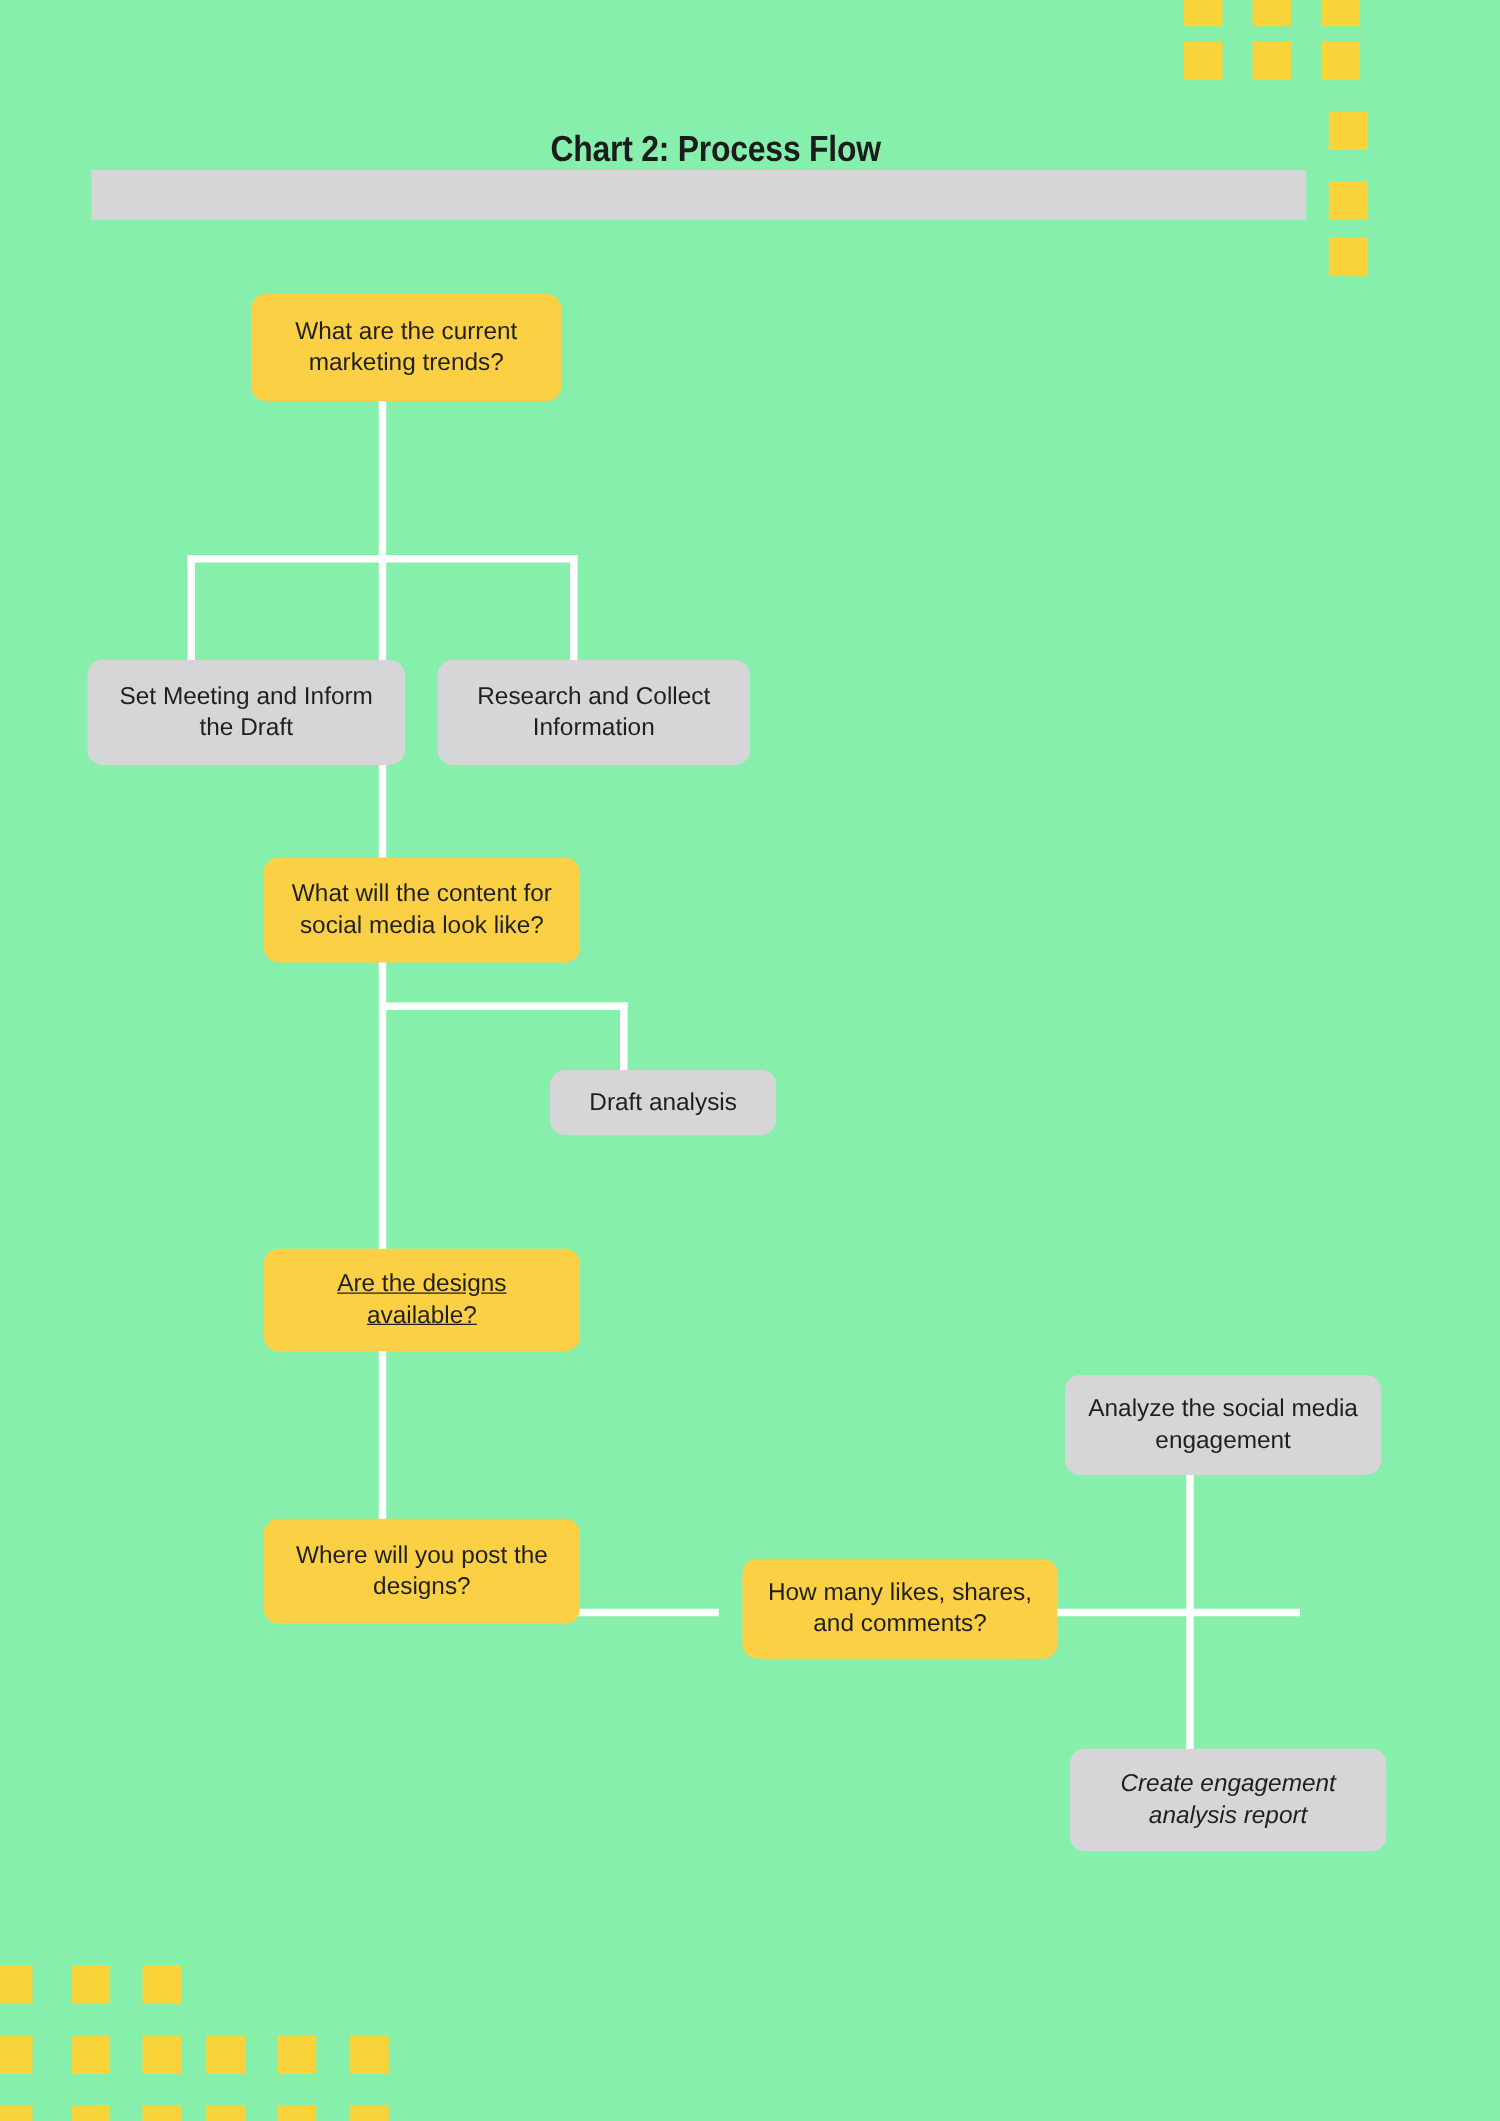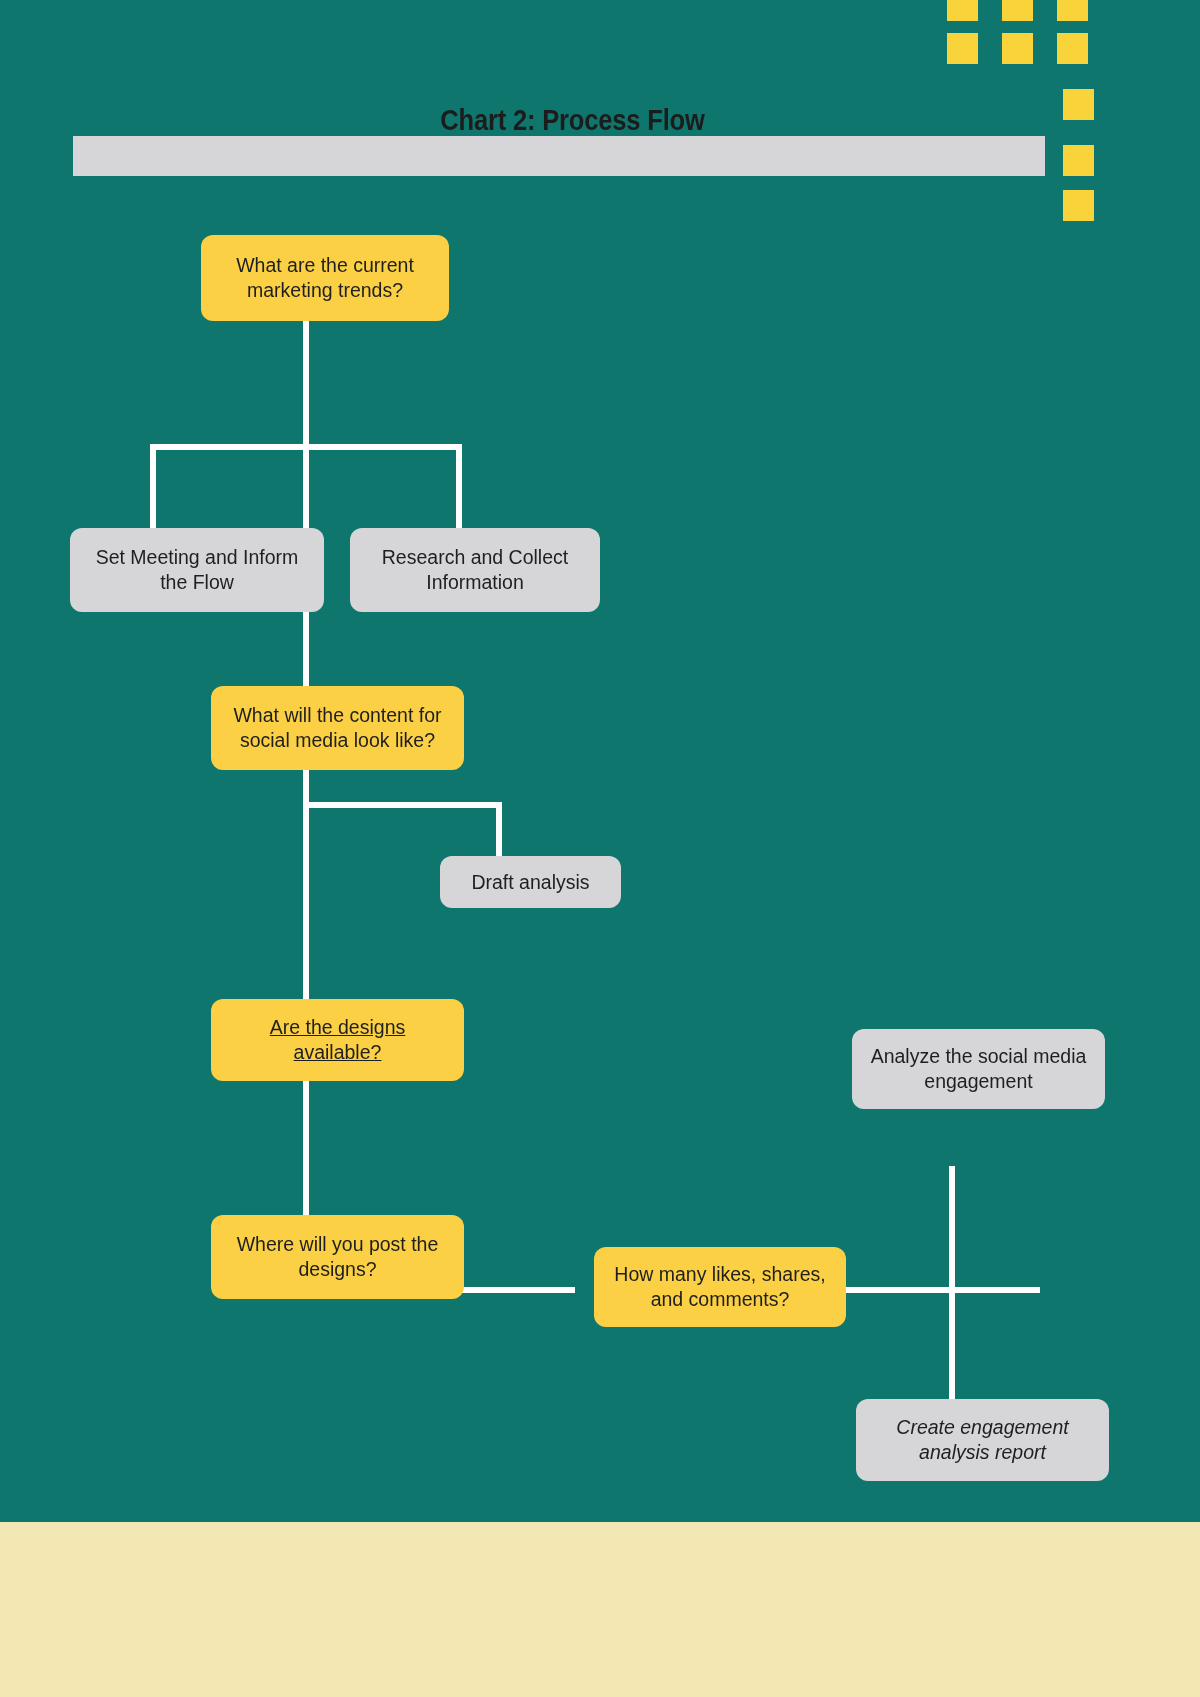--- a/index.html
+++ b/index.html
@@ -10,22 +10,22 @@
   body {
     width: 1200px;
     height: 1697px;
     background: #f3e7b3;
     font-family: "Liberation Sans", sans-serif;
     overflow: hidden;
   }
   #canvas {
     position: relative;
     width: 1200px;
-    height: 1522px;
-    background: #0f766e;
+    height: 1697px;
+    background: #86efac;
     overflow: hidden;
   }
 
   
   .deco-sq {
     position: absolute;
     width: 31px;
     height: 31px;
     background: #f8d33a;
   }
@@ -140,40 +140,40 @@
 
   <div class="conn" style="left:812px; top:1287px; width:228px; height:6px;"></div>
 
   <div class="conn" style="left:949px; top:1166px; width:6px; height:240px;"></div>
 
   <div class="node decision" style="left:174px; top:235px; width:248px; height:86px;">
     <span>What are the current marketing trends?</span>
   </div>
 
   <div class="node process" style="left:43px; top:528px; width:254px; height:84px;">
-    <span>Set Meeting and Inform the Flow</span>
+    <span>Set Meeting and Inform the Draft</span>
   </div>
 
   <div class="node process" style="left:323px; top:528px; width:250px; height:84px;">
     <span>Research and Collect Information</span>
   </div>
 
   <div class="node decision" style="left:184px; top:686px; width:253px; height:84px;">
     <span>What will the content for social media look like?</span>
   </div>
 
   <div class="node process" style="left:413px; top:856px; width:181px; height:52px;">
     <span>Draft analysis</span>
   </div>
 
   <div class="node decision" style="left:184px; top:999px; width:253px; height:82px;text-decoration:underline;">
     <span>Are the designs available?</span>
   </div>
 
-  <div class="node process" style="left:825px; top:1029px; width:253px; height:80px;text-align:center;">
+  <div class="node process" style="left:825px; top:1100px; width:253px; height:80px;text-align:center;">
     <span>Analyze the social media engagement</span>
   </div>
 
   <div class="node decision" style="left:184px; top:1215px; width:253px; height:84px;">
     <span>Where will you post the designs?</span>
   </div>
 
   <div class="node decision" style="left:567px; top:1247px; width:252px; height:80px;">
     <span>How many likes, shares, and comments?</span>
   </div>

